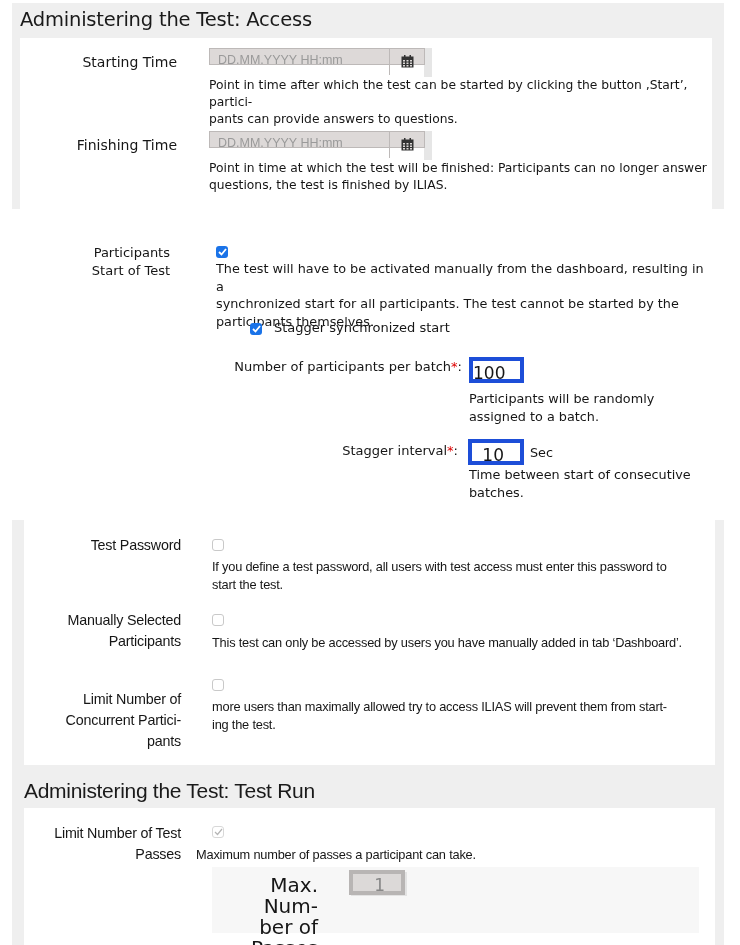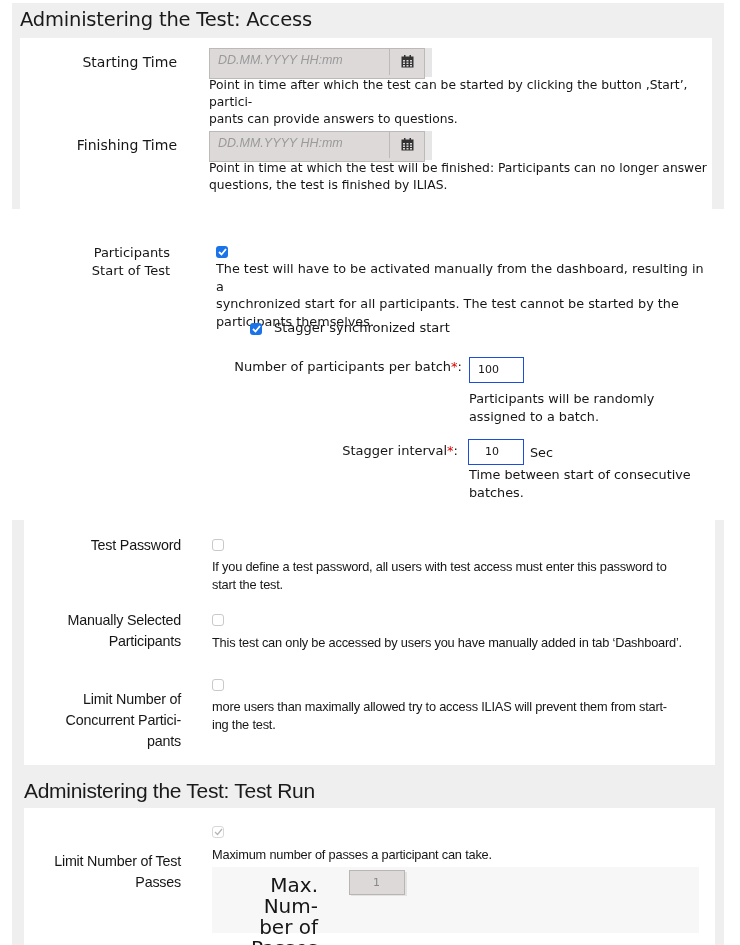--- a/index.html
+++ b/index.html
@@ -5,29 +5,29 @@
   html,body{margin:0;padding:0;background:#fff;}
   body{width:740px;height:945px;position:relative;overflow:hidden;font-family:"DejaVu Sans","Liberation Sans",sans-serif;color:#161616;}
   .abs{position:absolute;}
   .panel{position:absolute;background:#efefef;}
   .inner{position:absolute;background:#fff;}
   .h2{position:absolute;font-size:19.5px;color:#1a1a1a;letter-spacing:-0.2px;white-space:nowrap;}
   .lbl{position:absolute;text-align:right;font-size:14px;line-height:21px;color:#161616;}
   .help{position:absolute;font-size:12.3px;line-height:17px;color:#161616;}
   .cond{font-family:"Liberation Sans",sans-serif;font-size:12.8px;line-height:17.5px;letter-spacing:-0.2px;}
   .lblc{font-family:"Liberation Sans",sans-serif;font-size:14.3px;letter-spacing:-0.2px;}
-  .date{position:absolute;width:216px;height:31px;background:#ddd9d8;border:1px solid #bdb9b8;box-sizing:border-box;font-style:italic;}
+  .date{position:absolute;width:216px;height:17px;background:#ddd9d8;border:1px solid #bdb9b8;box-sizing:border-box;}
   .date .ph{position:absolute;left:8px;top:4px;font-size:12.5px;color:#9a9a9a;font-family:"Liberation Sans",sans-serif;}
   .date .cal{position:absolute;right:0;top:-1px;width:34px;height:27px;border-left:1px solid #bdb9b8;display:flex;align-items:center;justify-content:center;}
   .date-shadow{position:absolute;width:8px;height:29px;background:#e6e6e6;}
   .cb{position:absolute;width:12px;height:12px;border-radius:3px;box-sizing:border-box;}
   .cb.on{background:#1a73e8;display:flex;align-items:center;justify-content:center;}
   .cb.off{border:1px solid #c9c9c9;background:#fff;}
   .cb.dis{border:1px solid #d8d8d8;background:#fff;display:flex;align-items:center;justify-content:center;}
-  .num{position:absolute;height:26px;border:1px solid #1d4ed8;background:#fff;box-sizing:border-box;text-align:right;font-size:11px;line-height:24px;padding-right:24px;}
+  .num{position:absolute;height:26px;border:4px solid #1d4ed8;background:#fff;box-sizing:border-box;text-align:right;font-size:17px;line-height:24px;padding-right:16px;}
   .req{color:#d00;}
 </style>
 </head>
 <body>
 
 <div class="panel" style="left:12px;top:3px;width:712px;height:206px;"></div>
 <div class="h2" style="left:20px;top:8px;">Administering the Test: Access</div>
 <div class="inner" style="left:20px;top:38px;width:692px;height:171px;"></div>
 
 <div class="lbl" style="left:40px;top:52px;width:137px;">Starting Time</div>
@@ -151,30 +151,30 @@
 </div>
 <div class="cb off" style="left:212px;top:679px;"></div>
 <div class="help cond" style="left:212px;top:698px;width:495px;">
   <div>more users than maximally allowed try to access ILIAS will prevent them from start-</div>
   <div>ing the test.</div>
 </div>
 
 <div class="h2" style="left:24px;top:779px;font-family:'Liberation Sans',sans-serif;font-size:21px;letter-spacing:-0.3px;">Administering the Test: Test Run</div>
 <div class="inner" style="left:24px;top:808px;width:691px;height:137px;"></div>
 
-<div class="lbl lblc" style="left:20px;top:823px;width:161px;margin-top:28px;">
+<div class="lbl lblc" style="left:20px;top:823px;width:161px;">
   <div>Limit Number of Test</div>
   <div>Passes</div>
 </div>
 <div class="cb dis" style="left:212px;top:826px;">
   <svg width="9" height="8" viewBox="0 0 9 8">
       <path d="M1 4 L3.5 6.5 L8 1" stroke="#b5b5b5" stroke-width="1.2" fill="none"></path>
     </svg>
 </div>
-<div class="help cond" style="left:212px;top:846px;width:495px;">Maximum number of passes a participant can take.</div>
+<div class="help cond" style="left:196px;top:846px;width:495px;">Maximum number of passes a participant can take.</div>
 
 <div class="abs" style="left:212px;top:867px;width:487px;height:66px;background:#f7f7f7;"></div>
 <div class="lbl" style="left:212px;top:875px;width:106px;font-size:20px;line-height:21px;">
   <div>Max. Num-</div>
   <div>ber of Passes</div>
   <div class="req" style="line-height:14px;">*</div>
 </div>
 <div class="abs" style="left:351px;top:872px;width:56px;height:24px;background:#e3e3e3;"></div>
 <div class="num" style="left:349px;top:870px;width:56px;height:25px;line-height:23px;background:#dcd9d8;border-color:#b8b5b4;color:#888;">1</div>
 

